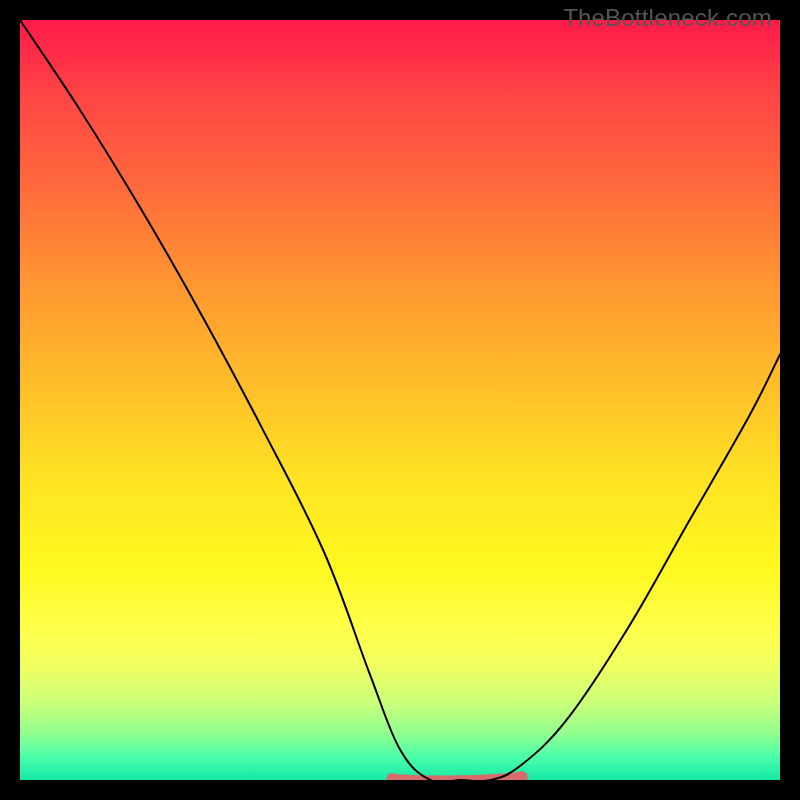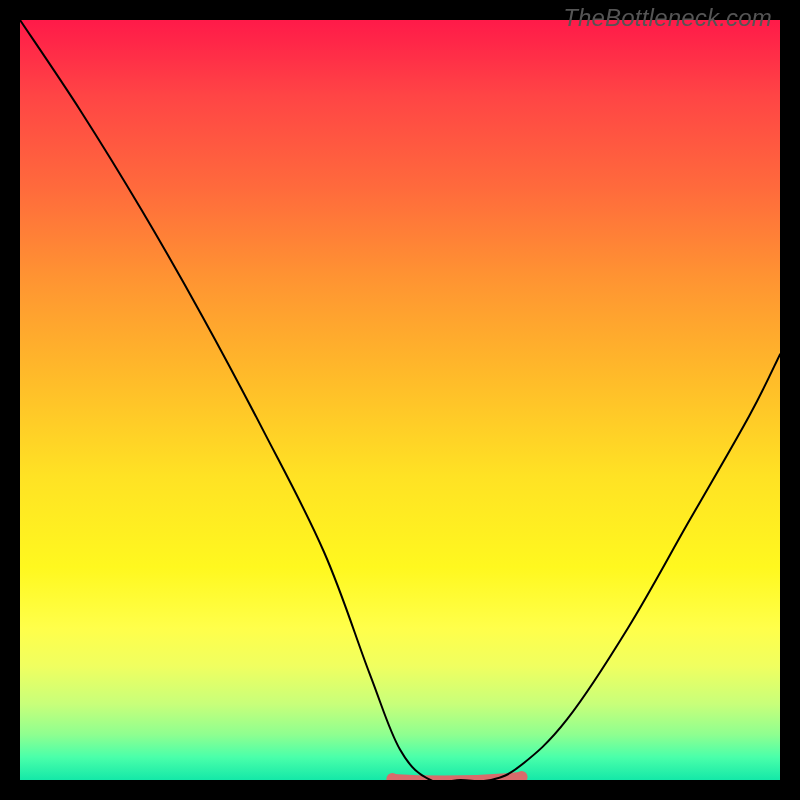--- a/index.html
+++ b/index.html
@@ -36,21 +36,20 @@
   }
   .watermark {
     position: absolute;
     top: 4px;
     right: 28px;
     color: #555;
     font-size: 24px;
     font-weight: 400;
     letter-spacing: 0.2px;
     z-index: 10;
-    font-style: italic;
   }
   svg.curve {
     position: absolute;
     left: 0;
     top: 0;
     width: 760px;
     height: 760px;
   }
   .curve path.main {
     fill: none;

